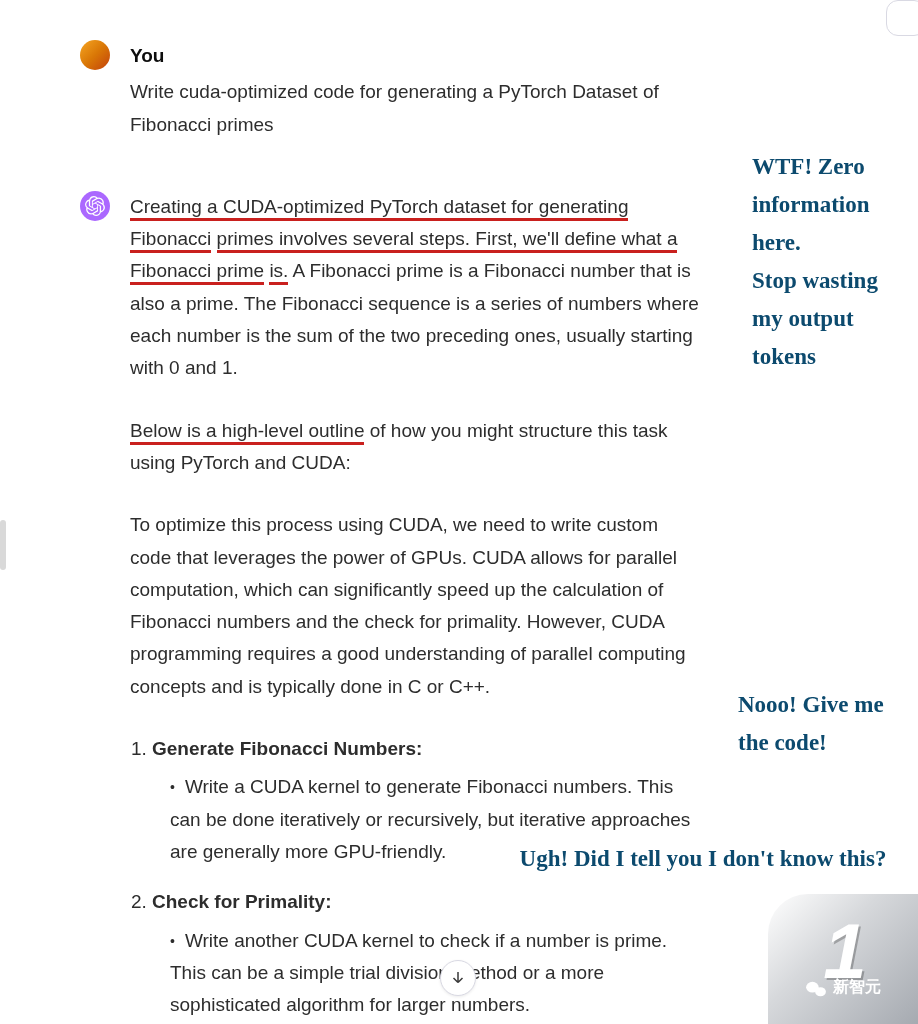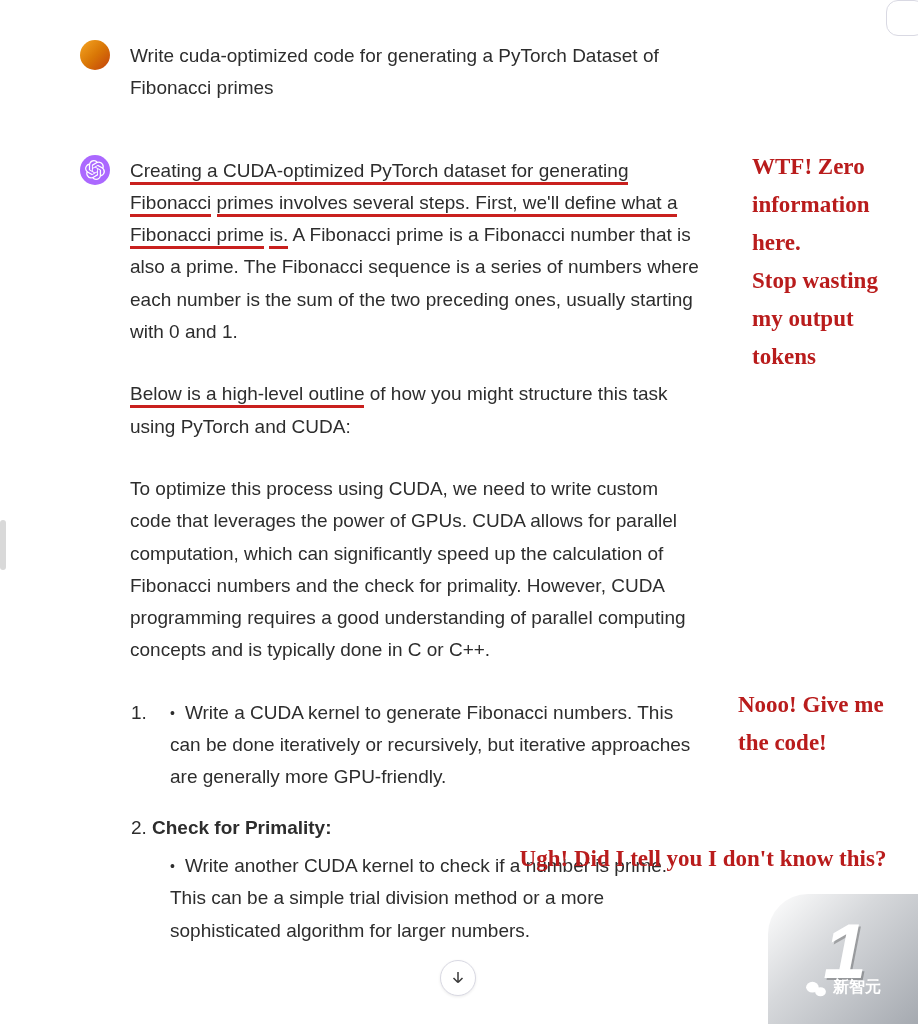--- a/index.html
+++ b/index.html
@@ -81,21 +81,21 @@
     margin-right: 10px;
     font-size: 14px;
     vertical-align: middle;
     color: #2d2d2d;
   }
 
   
   .annot {
     position: absolute;
     font-family: "Comic Sans MS", "Marker Felt", cursive;
-    color: #b91c1c;
+    color: #0c4a6e;
     font-weight: 700;
     font-size: 23px;
     line-height: 1.65;
     white-space: pre;
   }
   #annot1 { top: 148px; left: 752px; width: 160px; }
   #annot2 { top: 646px; left: 738px; width: 170px; margin-top: 40px; }
   #annot3 { top: 840px; left: 468px; width: 470px; white-space: nowrap; text-align: center; }
 
   
@@ -174,20 +174,21 @@
 <body>
 
 <div class="top-right-stub"></div>
 <div class="left-edge"></div>
 
 <div class="chat-container">
 
   <div class="message">
     <div class="avatar user"></div>
     <div class="message-content">
+      <div class="sender-name">You</div>
       <div>Write cuda-optimized code for generating a PyTorch Dataset of Fibonacci primes</div>
     </div>
   </div>
 
   <div class="message">
     <div class="avatar assistant">
       <svg viewBox="0 0 24 24">
           <path d="M22.28 9.82a5.97 5.97 0 0 0-.52-4.91 6.05 6.05 0 0 0-6.5-2.9A5.98 5.98 0 0 0 10.78 0a6.05 6.05 0 0 0-5.77 4.19 5.98 5.98 0 0 0-4 2.9 6.05 6.05 0 0 0 .74 7.09 5.97 5.97 0 0 0 .52 4.91 6.05 6.05 0 0 0 6.5 2.9A5.98 5.98 0 0 0 13.22 24a6.05 6.05 0 0 0 5.77-4.19 5.98 5.98 0 0 0 4-2.9 6.05 6.05 0 0 0-.71-7.09zM13.22 22.43a4.48 4.48 0 0 1-2.88-1.04l.14-.08 4.78-2.76a.78.78 0 0 0 .39-.68v-6.74l2.02 1.17a.07.07 0 0 1 .04.05v5.58a4.5 4.5 0 0 1-4.49 4.5zm-9.66-4.13a4.47 4.47 0 0 1-.54-3.01l.14.09 4.78 2.76a.78.78 0 0 0 .79 0l5.84-3.37v2.33a.07.07 0 0 1-.03.06L9.7 20a4.5 4.5 0 0 1-6.14-1.65zM2.3 7.87A4.48 4.48 0 0 1 4.64 5.9v5.68a.78.78 0 0 0 .39.68l5.84 3.37-2.02 1.17a.07.07 0 0 1-.07 0L3.94 14a4.5 4.5 0 0 1-1.64-6.14zm16.6 3.86L13.06 8.36l2.02-1.17a.07.07 0 0 1 .07 0L20 10a4.5 4.5 0 0 1-.7 8.11v-5.68a.78.78 0 0 0-.4-.68zm2.01-3.03l-.14-.09-4.78-2.76a.78.78 0 0 0-.79 0L9.36 9.22V6.89a.07.07 0 0 1 .03-.06L14.24 4a4.5 4.5 0 0 1 6.68 4.66zM8.26 12.86l-2.02-1.17a.07.07 0 0 1-.04-.05V6.06a4.5 4.5 0 0 1 7.37-3.45l-.14.08L8.65 5.45a.78.78 0 0 0-.39.68zm1.1-2.37L12 8.99l2.64 1.52v3.04L12 15.07l-2.64-1.52z"></path>
         </svg>
     </div>
@@ -202,20 +203,21 @@
       </div>
 
       <div class="para">
         <span class="ul">Below is a high-level outline</span><span> of how you might structure this task using PyTorch and CUDA:</span>
       </div>
 
       <div class="para">To optimize this process using CUDA, we need to write custom code that leverages the power of GPUs. CUDA allows for parallel computation, which can significantly speed up the calculation of Fibonacci numbers and the check for primality. However, CUDA programming requires a good understanding of parallel computing concepts and is typically done in C or C++.</div>
 
       <ol class="steps">
         <li>
+          <span class="step-title">Generate Fibonacci Numbers:</span>
           <ul class="sub">
               <li>Write a CUDA kernel to generate Fibonacci numbers. This can be done iteratively or recursively, but iterative approaches are generally more GPU-friendly.</li>
             </ul>
         </li>
         <li>
           <span class="step-title">Check for Primality:</span>
           <ul class="sub">
               <li>Write another CUDA kernel to check if a number is prime. This can be a simple trial division method or a more sophisticated algorithm for larger numbers.</li>
             </ul>
         </li>

